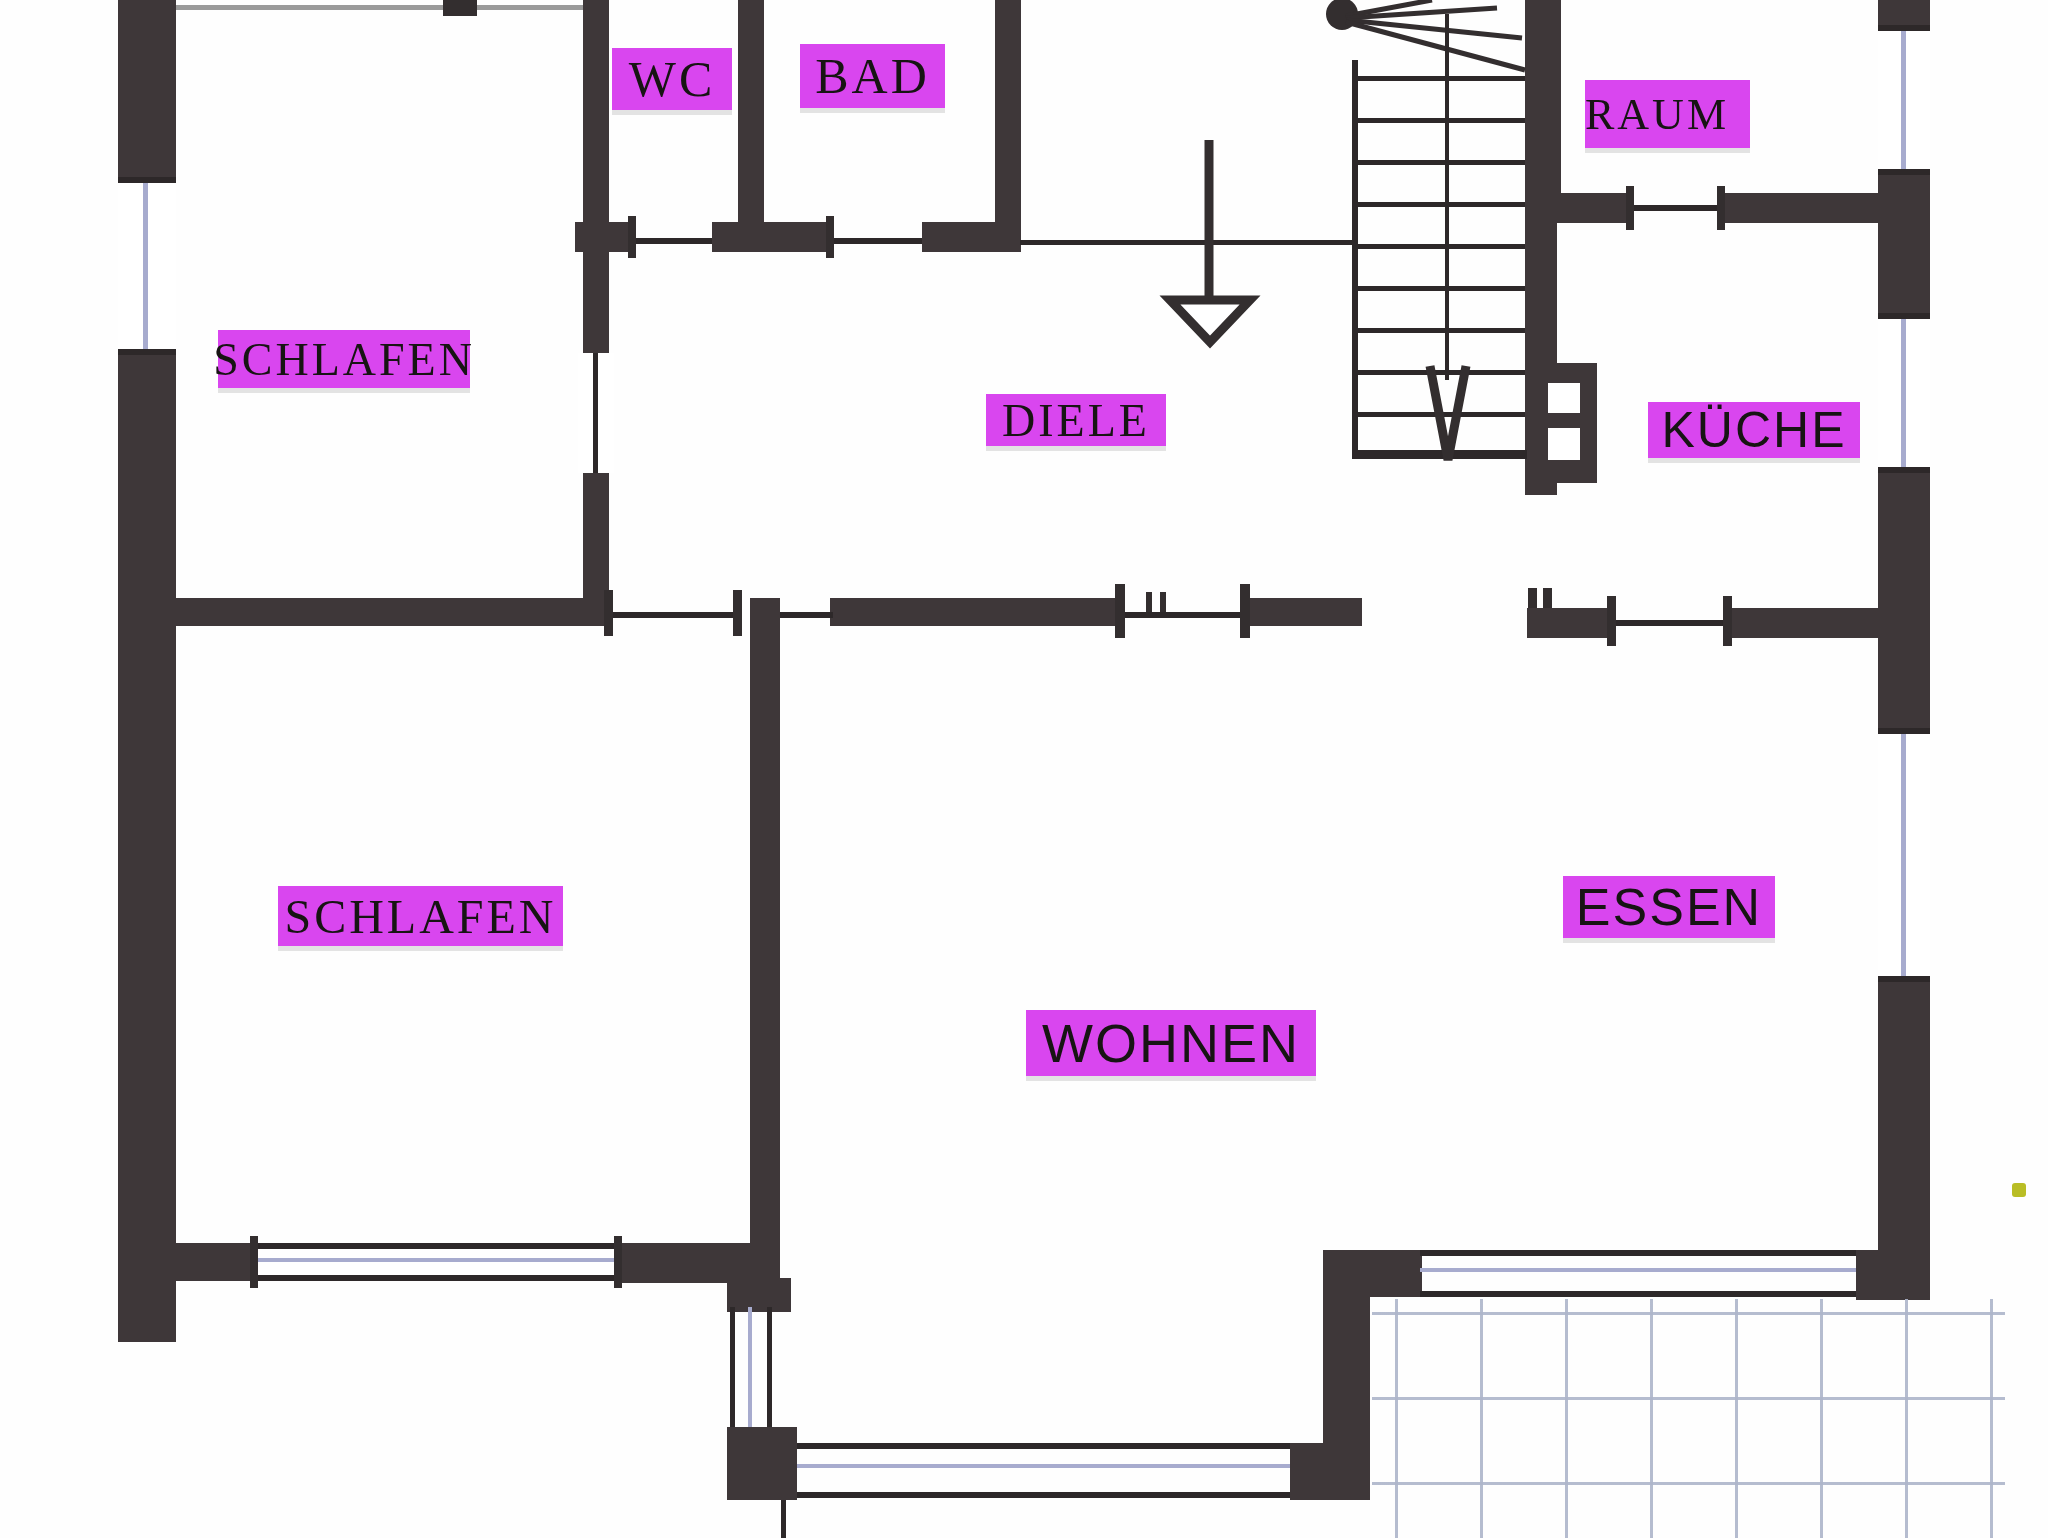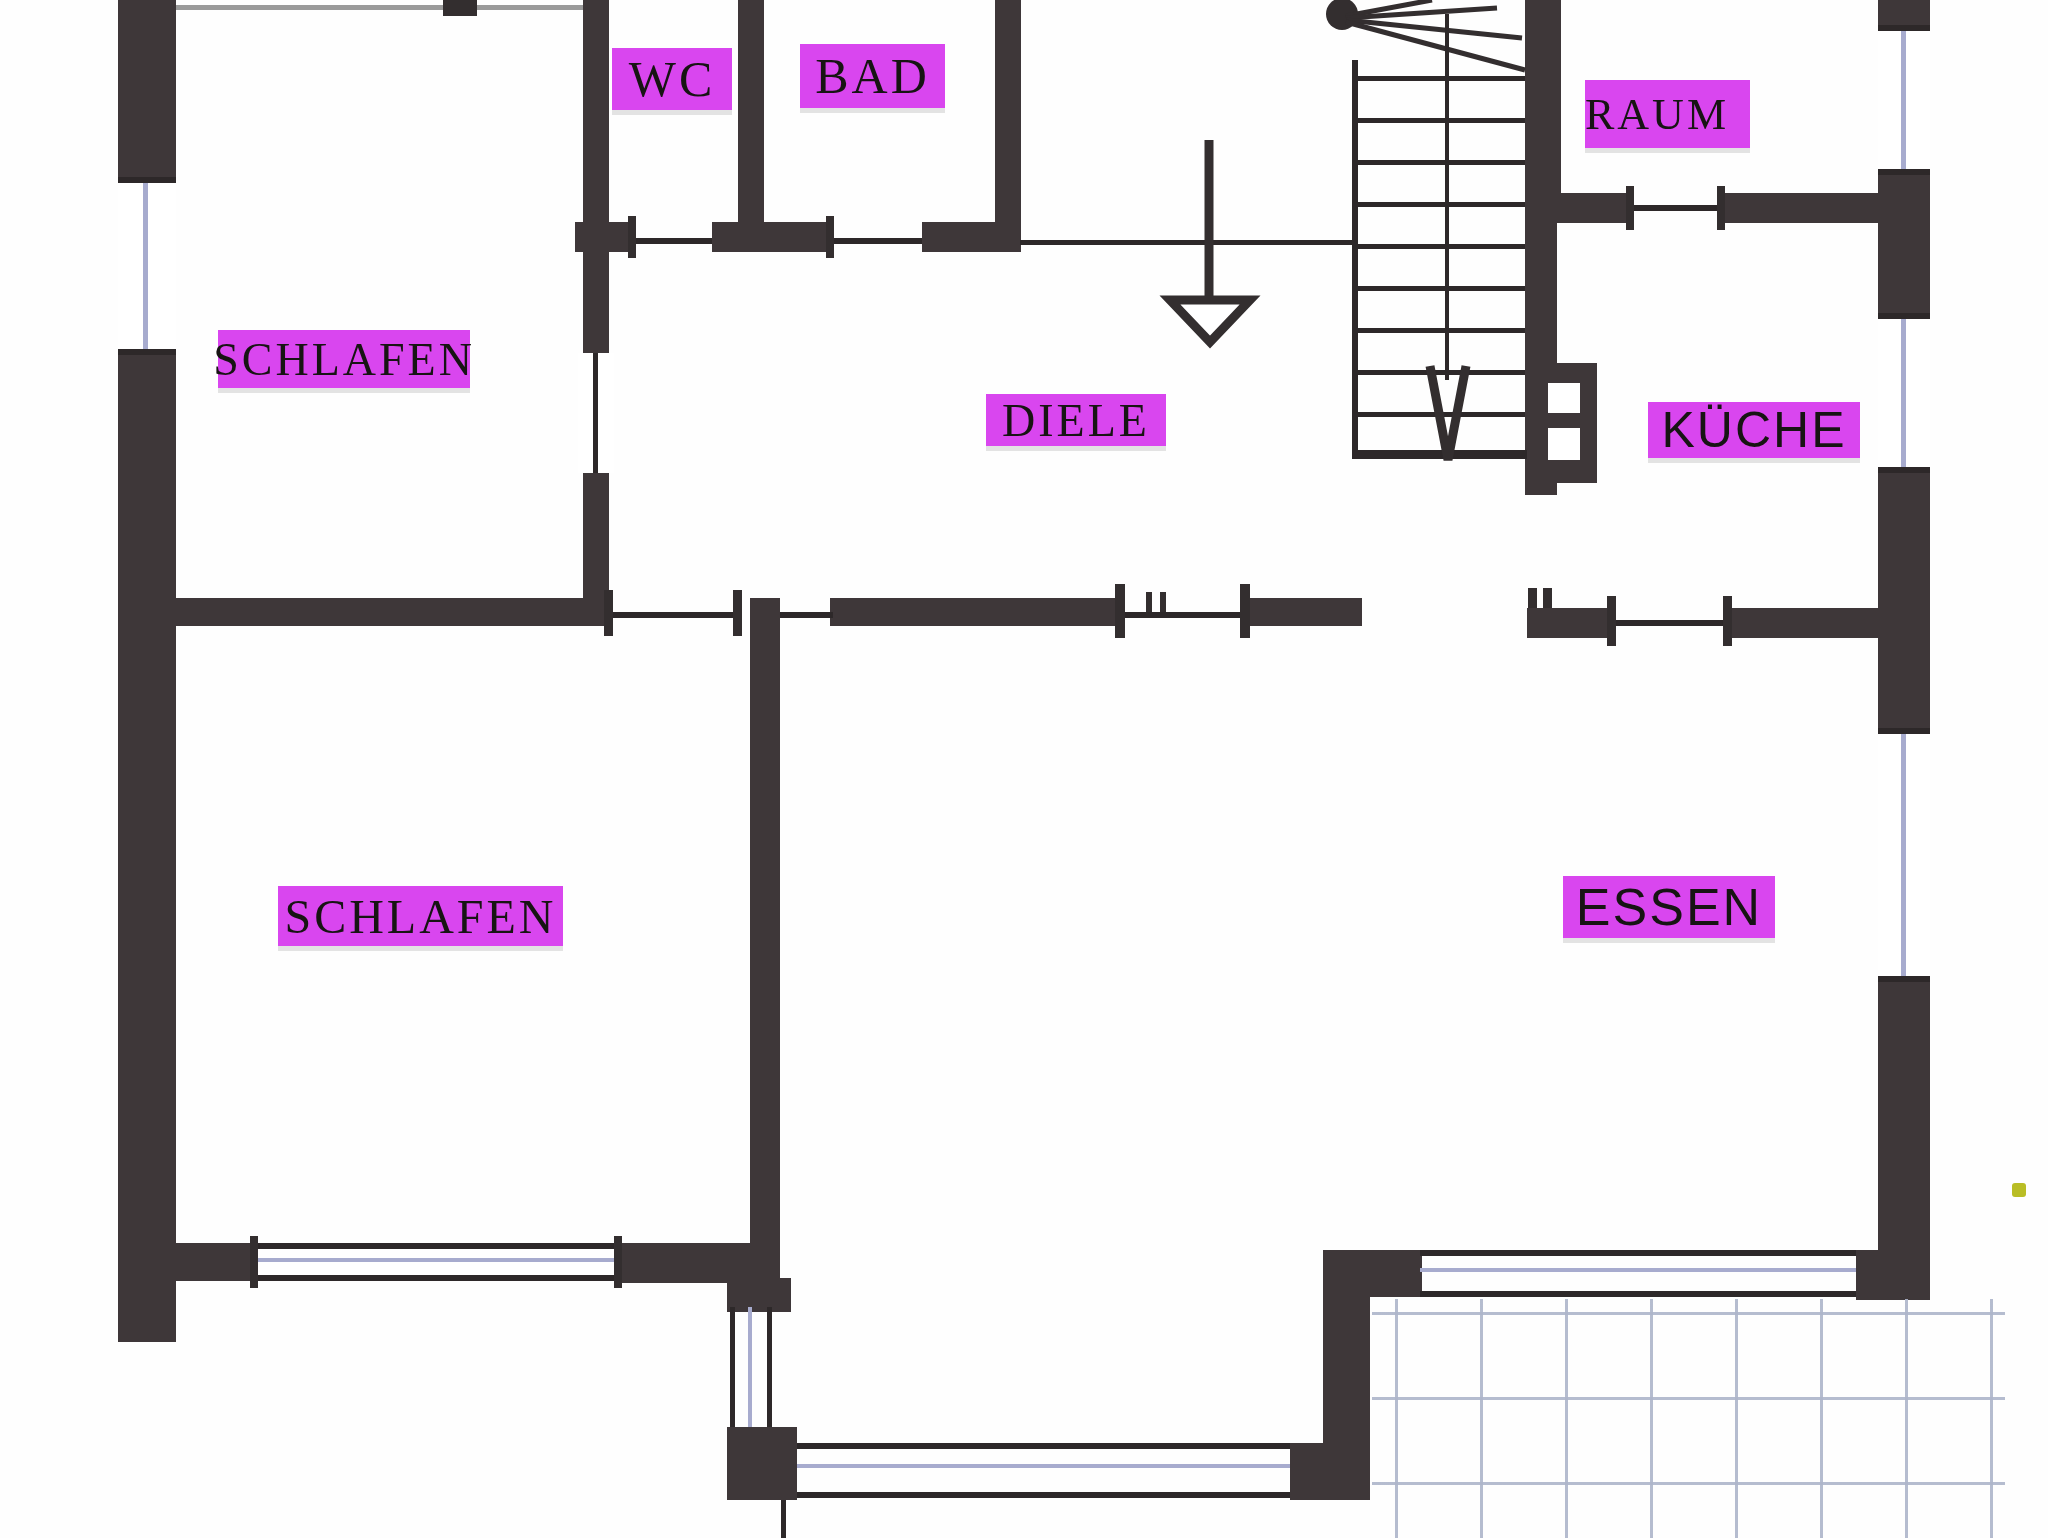--- a/index.html
+++ b/index.html
@@ -172,14 +172,15 @@
   <div style="position:absolute;left:2012px;top:1183px;width:14px;height:14px;background:#b9bd25;border-radius:3px;"></div>
 
   <div class="label serif" style="left:612px;top:48px;width:120px;height:62px;font-size:50px;">WC</div>
   <div class="label serif" style="left:800px;top:44px;width:145px;height:64px;font-size:50px;">BAD</div>
   <div class="label serif" style="left:1585px;top:80px;width:165px;height:68px;font-size:44px;justify-content:flex-start;">RAUM</div>
   <div class="label serif" style="left:218px;top:330px;width:252px;height:58px;font-size:46px;">SCHLAFEN</div>
   <div class="label serif" style="left:986px;top:394px;width:180px;height:52px;font-size:46px;">DIELE</div>
   <div class="label sans" style="left:1648px;top:402px;width:212px;height:56px;font-size:50px;">KÜCHE</div>
   <div class="label serif" style="left:278px;top:886px;width:285px;height:60px;font-size:48px;">SCHLAFEN</div>
   <div class="label sans" style="left:1563px;top:876px;width:212px;height:62px;font-size:52px;">ESSEN</div>
+  <div class="label sans" style="left:1026px;top:1010px;width:290px;height:66px;font-size:54px;">WOHNEN</div>
 
 </div>
 
 </body></html>

